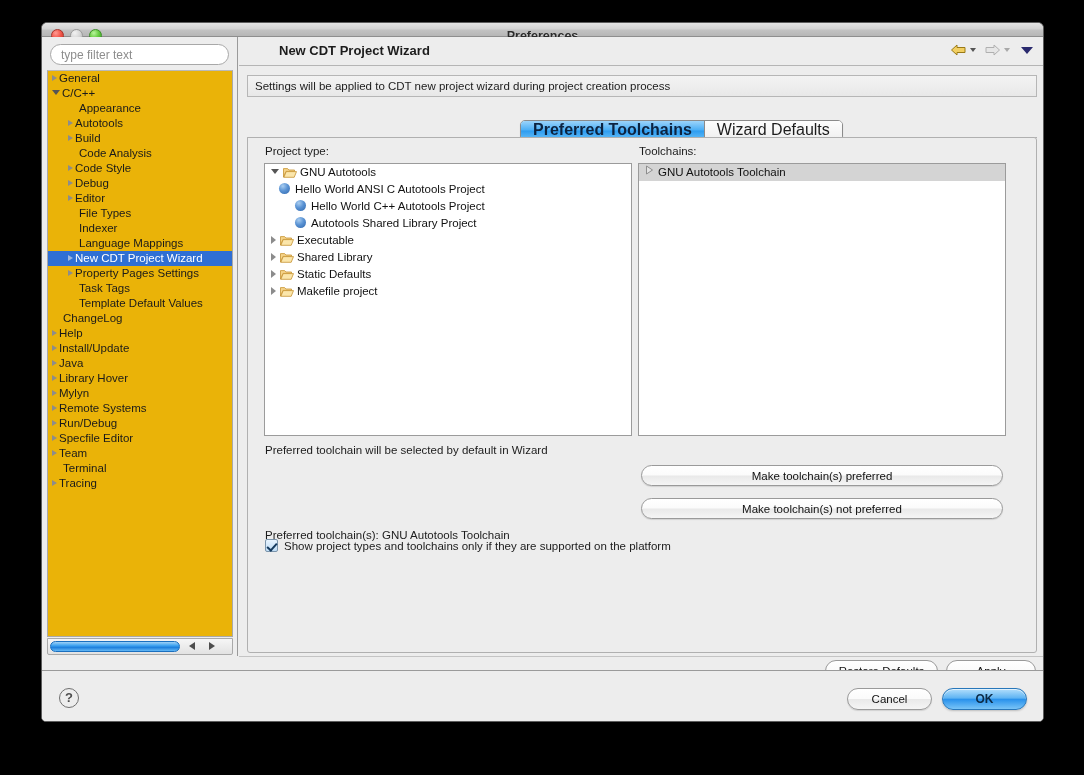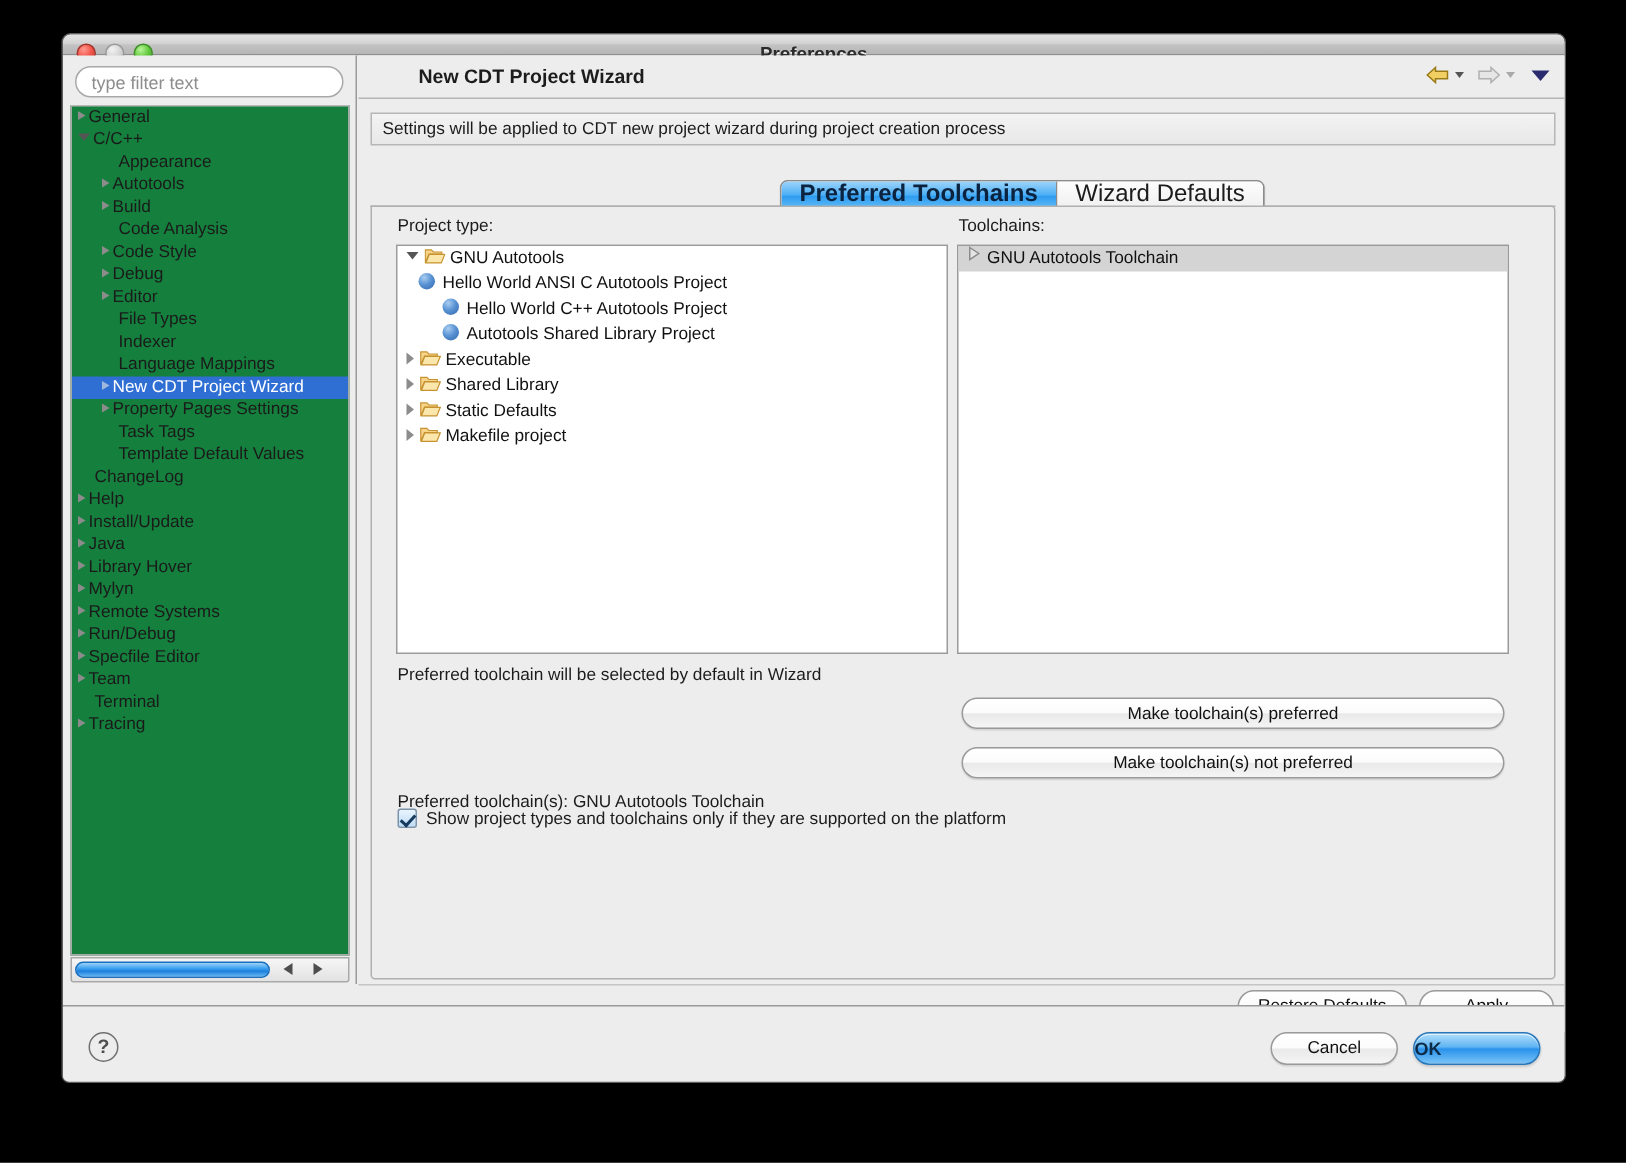--- a/index.html
+++ b/index.html
@@ -63,21 +63,21 @@
     font-size: 12px;
     color: #777777;
     padding: 0 10px;
     outline: none;
   }
   #filter-input::placeholder { color: #8d8d8d; }
 
   #tree-scroll {
     position: absolute; left: 5px; top: 33px;
     width: 186px; height: 567px;
-    background: #15803d;
+    background: #eab308;
     border: 1px solid #a9a9a9;
     border-top: 1px solid #b9b9b9;
     overflow: hidden;
   }
   .tnode {
     position: relative;
     height: 15px; line-height: 15px;
     font-size: 11.5px;
     color: #1a1a1a;
     white-space: nowrap;
@@ -305,20 +305,21 @@
     text-align: center; line-height: 17px;
     background: #ededed;
     cursor: default;
   }
   #ok-btn {
     position: absolute;
     background: linear-gradient(to bottom,#b3dffc 0%, #5fb4f3 45%, #2a92ec 52%, #79c4f7 100%);
     border: 1px solid #2877ba;
     border-radius: 12px;
     font-size: 12px; font-weight: bold; color: #0d2b47;
+    text-align: center;
     box-shadow: 0 1px 2px rgba(0,0,0,0.2), inset 0 1px 0 rgba(255,255,255,0.6);
     cursor: default;
   }
 </style>
 </head>
 <body>
 
 <div id="window">
 
   <div id="titlebar">

